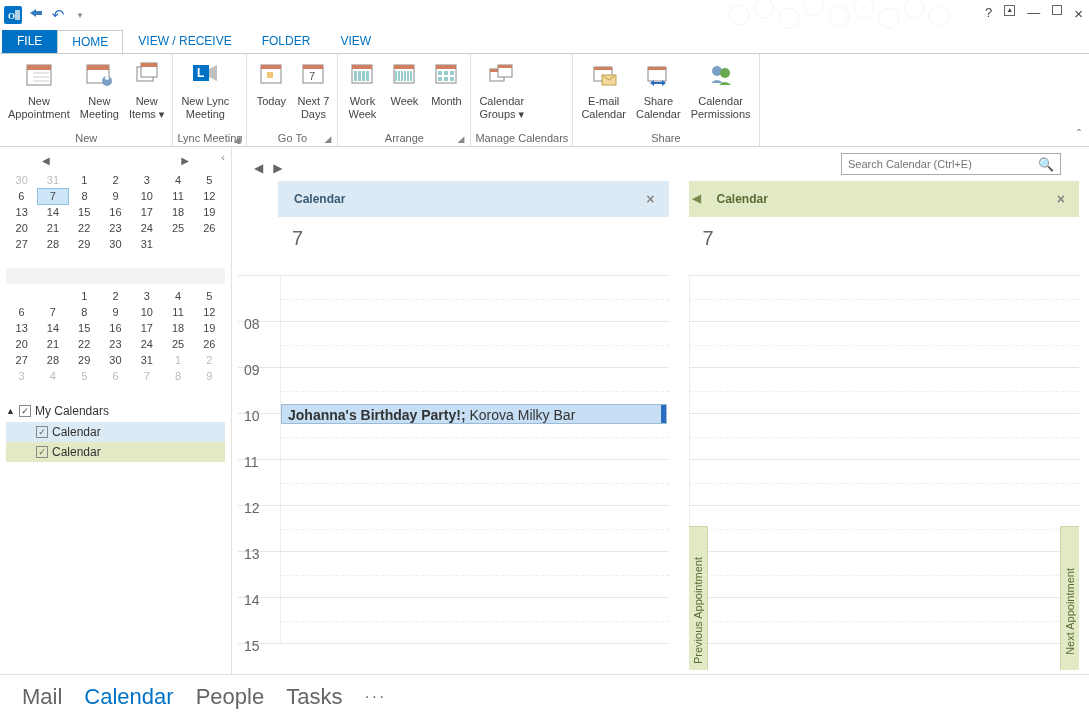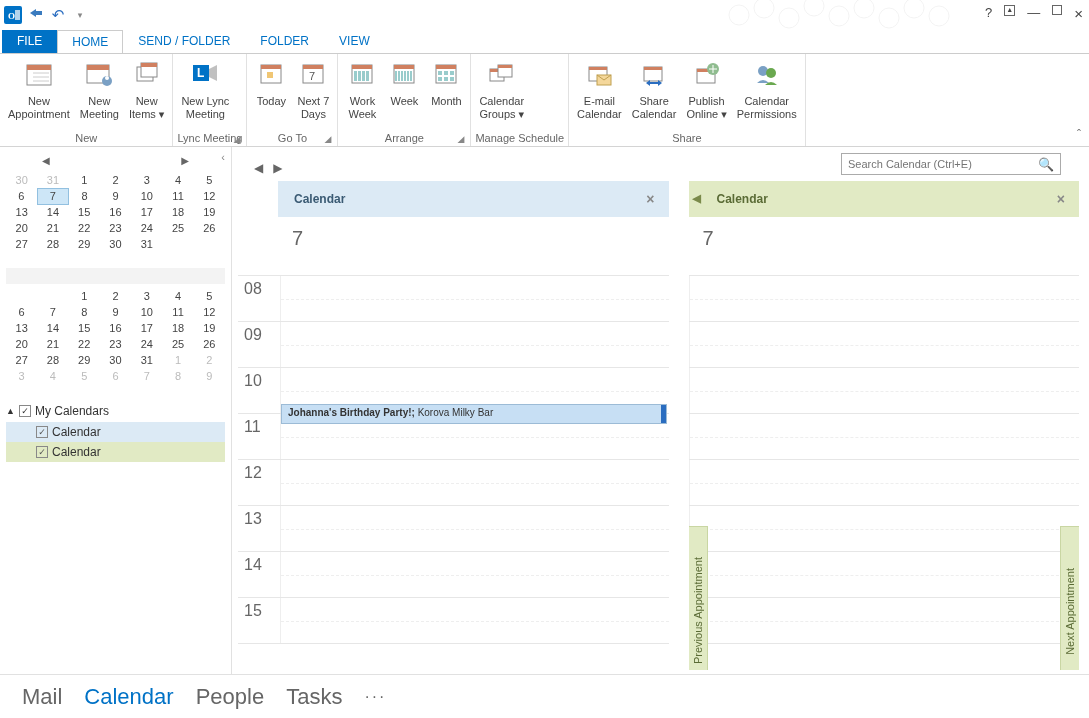--- a/index.html
+++ b/index.html
@@ -65,24 +65,24 @@
 .cal-columns { display:flex; gap:20px; height: calc(100% - 30px); padding-left:0px;}
 .cal-col { flex:1; display:flex; flex-direction:column; min-width:0;}
 .cal-tab { height: 36px; display:flex; align-items:center; padding: 0 12px 0 16px; font-size:12px; font-weight:600; position:relative; border-radius: 0 0 0 0;}
 .cal-tab.blue { background: #dceaf5; color:#3a5a73;}
 .cal-tab.green { background: #e1eac4; color:#5a6b35;}
 .cal-tab .closex { position:absolute; right:14px; top:10px; font-size:14px; color:#888;}
 .cal-tab .backarrow { position:absolute; left:4px; top:11px; font-size:11px; color:#7a8a4a;}
 .cal-daynum { font-size: 20px; color:#666; padding: 10px 0 6px 14px; height:58px;}
 .cal-grid { border-top:1px solid #e6e6e6; position:relative; overflow:hidden; flex:1;}
 .cal-row { display:flex; height:46px; border-bottom:1px solid #e6e6e6;}
-.cal-row .hour { width:42px; font-size:16px; color:#666; padding:4px 0 0 6px;}
+.cal-row .hour { width:42px; font-size:14px; color:#666; padding:4px 0 0 6px;margin-top:36px;}
 .cal-row .slot { flex:1; border-left:1px solid #eee; position:relative;}
 .half-line { position:absolute; left:0; right:0; top:50%; border-top:1px dashed #eee;}
-.appt { position:absolute; left:0; right:2px; background:#c7dff4; border:1px solid #9cbbd6; font-size:10px; padding:2px 6px; overflow:hidden; white-space:nowrap;}
+.appt { position:absolute; left:0; right:2px; background:#c7dff4; border:1px solid #9cbbd6; font-size:14px; padding:2px 6px; overflow:hidden; white-space:nowrap;}
 .appt .busy-bar{position:absolute;right:-1px;top:-1px;bottom:-1px;width:6px;background:#2a6dc0;}
 .side-appt-handle { position:absolute; top:250px; width:20px; height:170px; background:#e1eac4; border:1px solid #c9d6a3; display:flex; align-items:center; justify-content:center;}
 .side-appt-handle.leftside{ left:-1px;}
 .side-appt-handle.rightside{ right:-1px;}
 .side-appt-handle .vtext{ writing-mode: vertical-rl; transform: rotate(180deg); font-size:11px; color:#5a6b35;}
 
 
 .bottomnav { height: 44px; border-top: 1px solid #e1e1e1; display: flex; align-items: center; gap: 22px; padding-left: 22px; font-size: 22px; color: #666; font-weight:300;}
 .bottomnav .bn-item.active { color: #0072c6; }
 .bottomnav .more { font-size: 16px; letter-spacing:2px;}
@@ -130,21 +130,21 @@
     <span style="border:1px solid #666;width:11px;height:11px;display:inline-flex;align-items:flex-start;justify-content:center;font-size:8px;line-height:8px;">▴</span>
     <span>—</span>
     <span style="border:1px solid #666;width:10px;height:10px;display:inline-block;"></span>
     <span style="font-size:15px;">×</span>
   </div>
 </div>
 
 <div class="tabstrip">
   <div class="tab file">FILE</div>
   <div class="tab active">HOME</div>
-  <div class="tab">SEND / FOLDER</div>
+  <div class="tab">VIEW / RECEIVE</div>
   <div class="tab">FOLDER</div>
   <div class="tab">VIEW</div>
 </div>
 
 <div class="ribbon">
   <div class="ribbon-group">
     <div class="ribbon-group-buttons">
       <div class="ribbon-btn">
           <div class="ricon">
             <svg width="32" height="32" viewBox="0 0 32 32">
@@ -289,21 +289,21 @@
               <rect x="4" y="6" width="14" height="12" fill="#fff" stroke="#888"></rect>
               <rect x="4" y="6" width="14" height="3" fill="#d08060"></rect>
               <rect x="12" y="2" width="14" height="12" fill="#fff" stroke="#888"></rect>
               <rect x="12" y="2" width="14" height="3" fill="#d08060"></rect>
             </svg>
           </div>
           <span style="white-space:pre-line">Calendar
 Groups ▾</span>
         </div>
     </div>
-    <div class="ribbon-group-label">Manage Schedule</div>
+    <div class="ribbon-group-label">Manage Calendars</div>
   </div>
   <div class="ribbon-group">
     <div class="ribbon-group-buttons">
       <div class="ribbon-btn">
           <div class="ricon">
             <svg width="32" height="24">
               <rect x="6" y="4" width="18" height="14" fill="#fff" stroke="#888"></rect>
               <rect x="6" y="4" width="18" height="3" fill="#d08060"></rect>
               <rect x="14" y="12" width="14" height="10" fill="#f4d79b" stroke="#c0a050"></rect>
               <path d="M14 12 L21 17 L28 12" fill="none" stroke="#c0a050"></path>
@@ -317,32 +317,20 @@
             <svg width="32" height="24">
               <rect x="6" y="4" width="18" height="14" fill="#fff" stroke="#888"></rect>
               <rect x="6" y="4" width="18" height="3" fill="#d08060"></rect>
               <path d="M10 20 L22 20" stroke="#2a6dc0" stroke-width="2"></path>
               <path d="M8 20 L12 17 L12 23 Z" fill="#2a6dc0"></path>
               <path d="M24 20 L20 17 L20 23 Z" fill="#2a6dc0"></path>
             </svg>
           </div>
           <span style="white-space:pre-line">Share
 Calendar</span>
-        </div>
-      <div class="ribbon-btn">
-          <div class="ricon">
-            <svg width="32" height="24">
-              <rect x="6" y="6" width="18" height="14" fill="#fff" stroke="#888"></rect>
-              <rect x="6" y="6" width="18" height="3" fill="#d08060"></rect>
-              <circle cx="22" cy="6" r="6" fill="#8fbc8f"></circle>
-              <path d="M22 2 L22 10 M18 6 L26 6" stroke="#fff"></path>
-            </svg>
-          </div>
-          <span style="white-space:pre-line">Publish
-Online ▾</span>
         </div>
       <div class="ribbon-btn">
           <div class="ricon">
             <svg width="32" height="24">
               <circle cx="12" cy="8" r="5" fill="#7aa0c4"></circle>
               <circle cx="20" cy="10" r="5" fill="#6aa84f"></circle>
               <path d="M6 20 Q12 14 18 20" fill="#7aa0c4"></path>
               <path d="M14 22 Q20 16 26 22" fill="#6aa84f"></path>
             </svg>
           </div>

